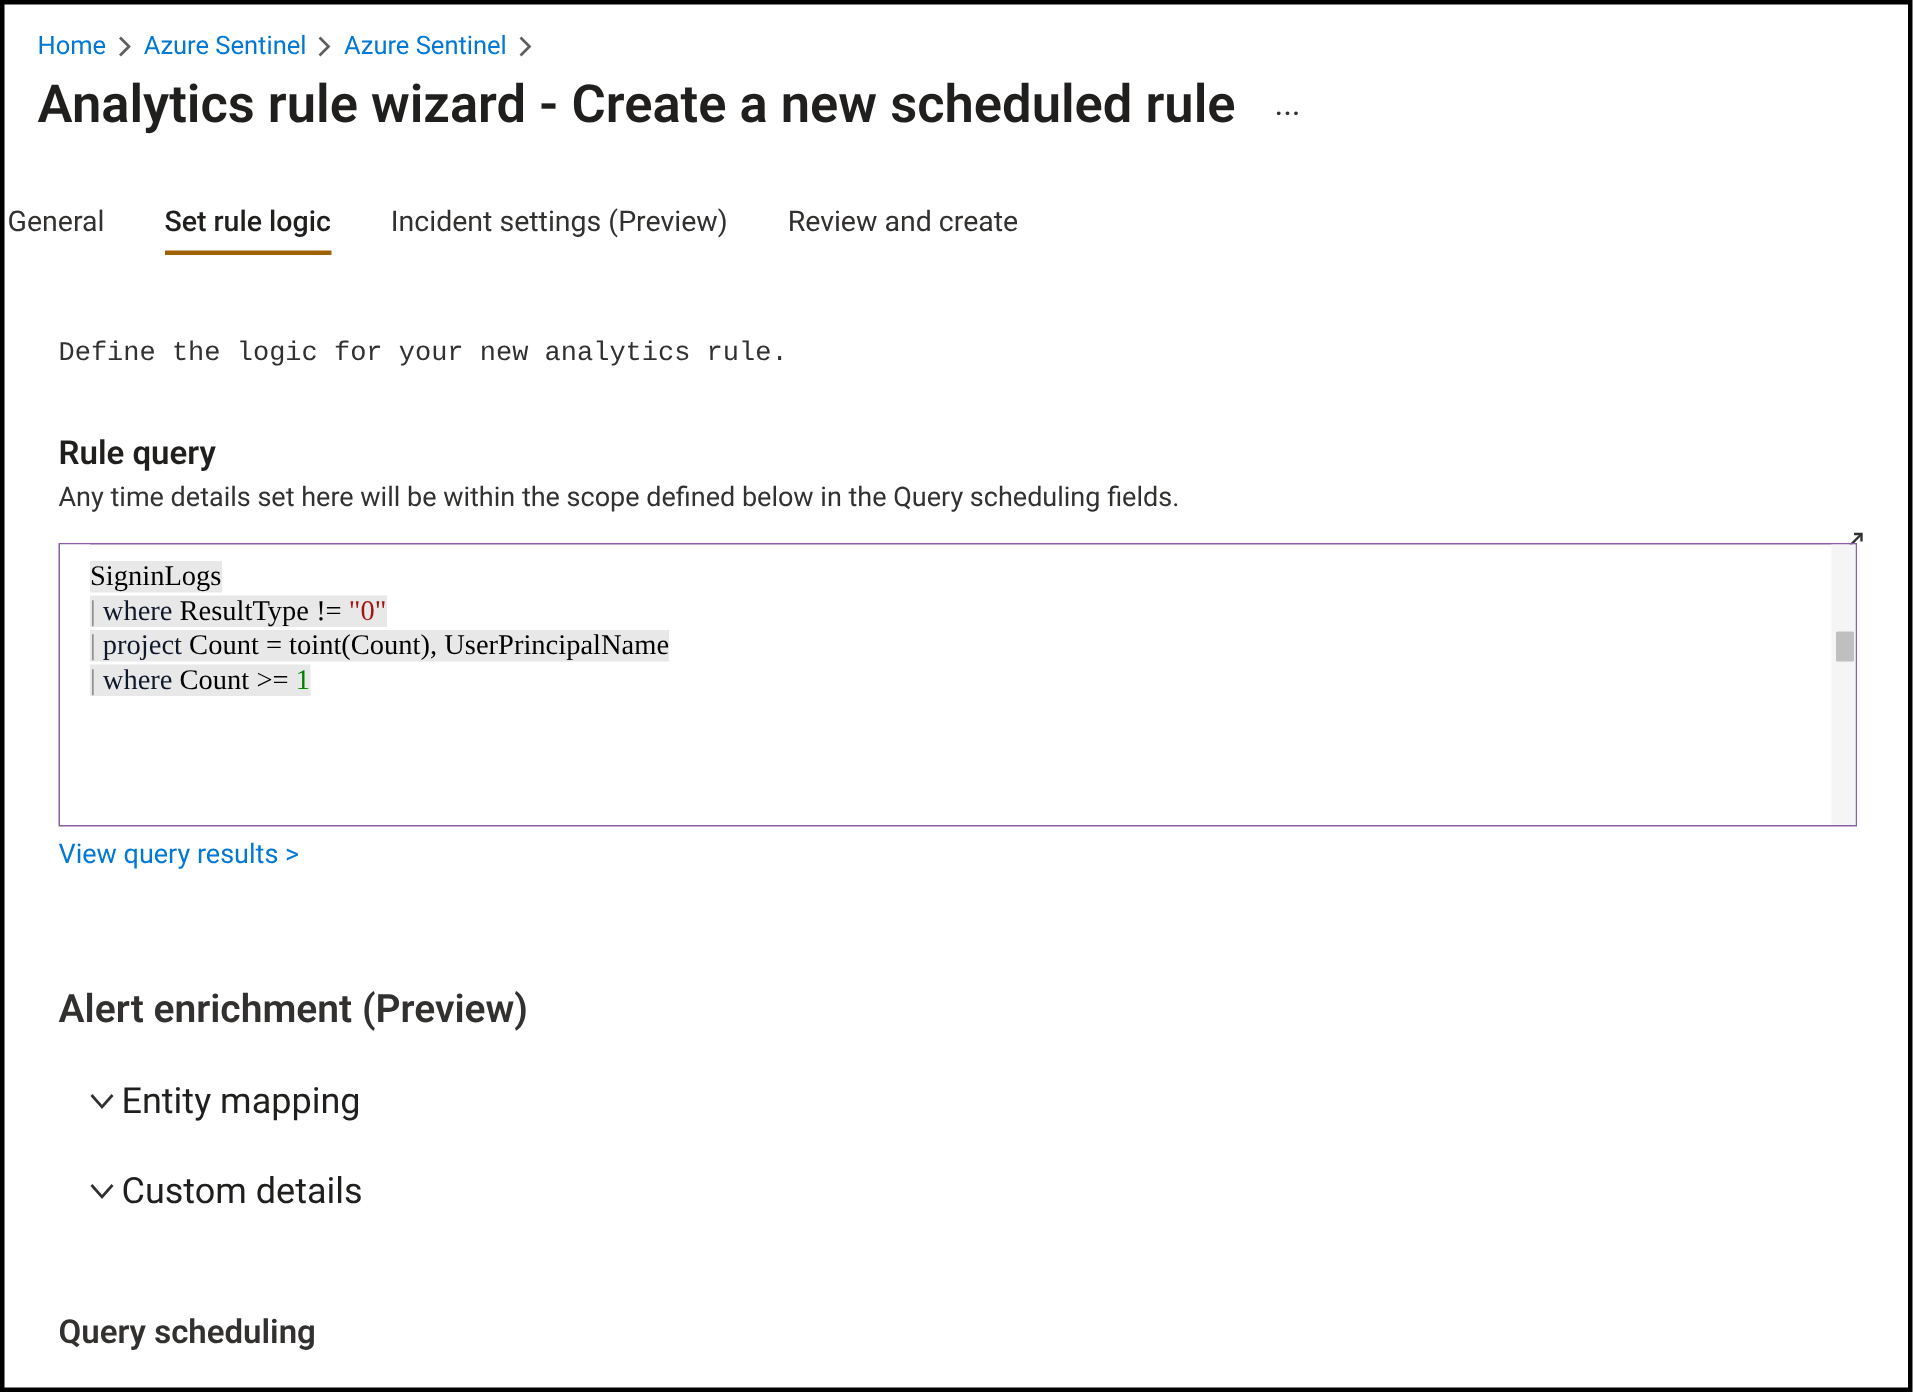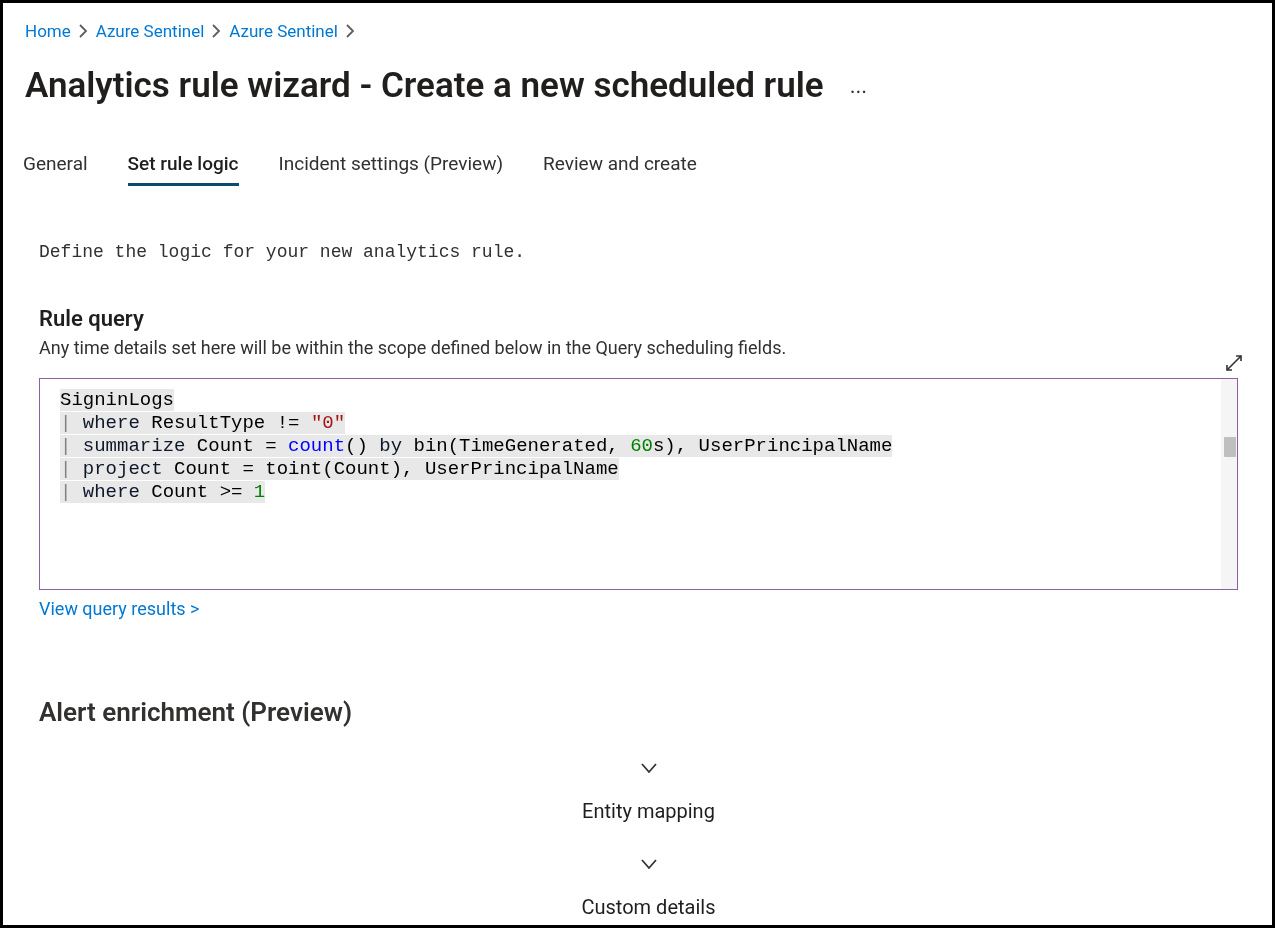--- a/index.html
+++ b/index.html
@@ -15,21 +15,21 @@
   }
   .inner {
     padding: 18px 22px 0 22px;
   }
   .breadcrumb {
     display: flex;
     align-items: center;
     flex-wrap: wrap;
     font-size: 17px;
     color: #0078d4;
-    margin-bottom: 24px;
+    margin-bottom: 8px;
   }
   .breadcrumb a { color: #0078d4; text-decoration: none; }
   .breadcrumb .sep { color: #605e5c; margin: 0 8px; font-size: 15px; }
   h1.page-title {
     font-size: 35px;
     font-weight: 600;
     color: #201f1e;
     margin-bottom: 2px;
     display: inline-block;
   }
@@ -50,25 +50,25 @@
     font-size: 19px;
     color: #323130;
     margin-left: -22px;
     padding-left: 0;
   }
   .tab {
     padding: 4px 0 8px 0;
     cursor: pointer;
     color: #323130;
   }
-  .tab:first-child { margin-left: 0; padding-left: 20px;}
+  .tab:first-child { margin-left: 0; padding-left: 2px;}
   .tab.active {
     color: #201f1e;
     font-weight: 500;
-    border-bottom: 3px solid #0c4a6e;
+    border-bottom: 3px solid #a16207;
   }
   .content {
     padding-top: 56px;
     padding-left: 14px;
     padding-right: 12px;
   }
   .intro {
     font-size: 18px;
     color: #323130;
     margin-bottom: 44px;
@@ -89,24 +89,24 @@
     position: absolute;
     right: 26px;
     top: 350px;
     width: 22px;
     height: 22px;
     cursor: pointer;
   }
   .query-editor {
     border: 1px solid #8a5fa3;
     margin-top: 20px;
-    font-family: Liberation Mono, monospace;
+    font-family: Liberation Serif, serif;
     font-size: 19px;
     position: relative;
-    height: 212px;
+    height: 189px;
   }
   .gutter-bg {
     position: absolute; left:0; top:0; bottom:0; width: 20px; background: #fff;
   }
   .lines {
     position: absolute;
     left: 20px; right: 18px; top: 10px;
   }
   .line {
     white-space: pre;
@@ -144,27 +144,26 @@
   }
   .enrich-title {
     font-size: 26px;
     font-weight: 600;
     margin-top: 78px;
     margin-bottom: 22px;
   }
   .expander {
     display: flex;
     align-items: center;
-    gap: 22px;
-    font-size: 20px;
+    gap: 4px;
+    font-size: 24px;
     color: #201f1e;
     padding: 10px 0 10px 20px;
     cursor: pointer;
     margin-bottom: 12px;
-    flex-direction: column;
   }
   .chev {
     width: 18px; height: 18px; display: inline-block;
   }
   .sched-title {
     font-size: 22px;
     font-weight: 600;
     margin-top: 58px;
   }
   svg { display: block; }
@@ -219,21 +218,20 @@
         <path d="M12 3 L17 3 L17 8" stroke="#323130" stroke-width="1.6" fill="none"></path>
         <path d="M8 17 L3 17 L3 12" stroke="#323130" stroke-width="1.6" fill="none"></path>
       </svg>
     </span>
 
     <div class="query-editor">
       <div class="gutter-bg"></div>
       <div class="lines">
         <div class="line"><span class="hl"><span class="tok-id">SigninLogs</span></span></div>
         <div class="line"><span class="hl"><span class="tok-pipe">| </span><span class="tok-kw">where</span><span class="tok-id"> </span><span class="tok-id">ResultType != </span><span class="tok-str">"0"</span></span></div>
-        <div class="line"><span class="hl"><span class="tok-pipe">| </span><span class="tok-kw">summarize</span><span class="tok-id"> Count = </span><span class="tok-fn">count</span><span class="tok-id">() </span><span class="tok-kw">by</span><span class="tok-id"> bin(TimeGenerated, </span><span class="tok-num">60</span><span class="tok-id">s), UserPrincipalName</span></span></div>
         <div class="line"><span class="hl"><span class="tok-pipe">| </span><span class="tok-kw">project</span><span class="tok-id"> Count = toint(Count), UserPrincipalName</span></span></div>
         <div class="line"><span class="hl"><span class="tok-pipe">| </span><span class="tok-kw">where</span><span class="tok-id"> Count &gt;= </span><span class="tok-num">1</span></span></div>
       </div>
       <div class="editor-scroll">
         <div class="editor-thumb"></div>
       </div>
     </div>
 
     <a class="view-results">View query results &gt;</a>
 

